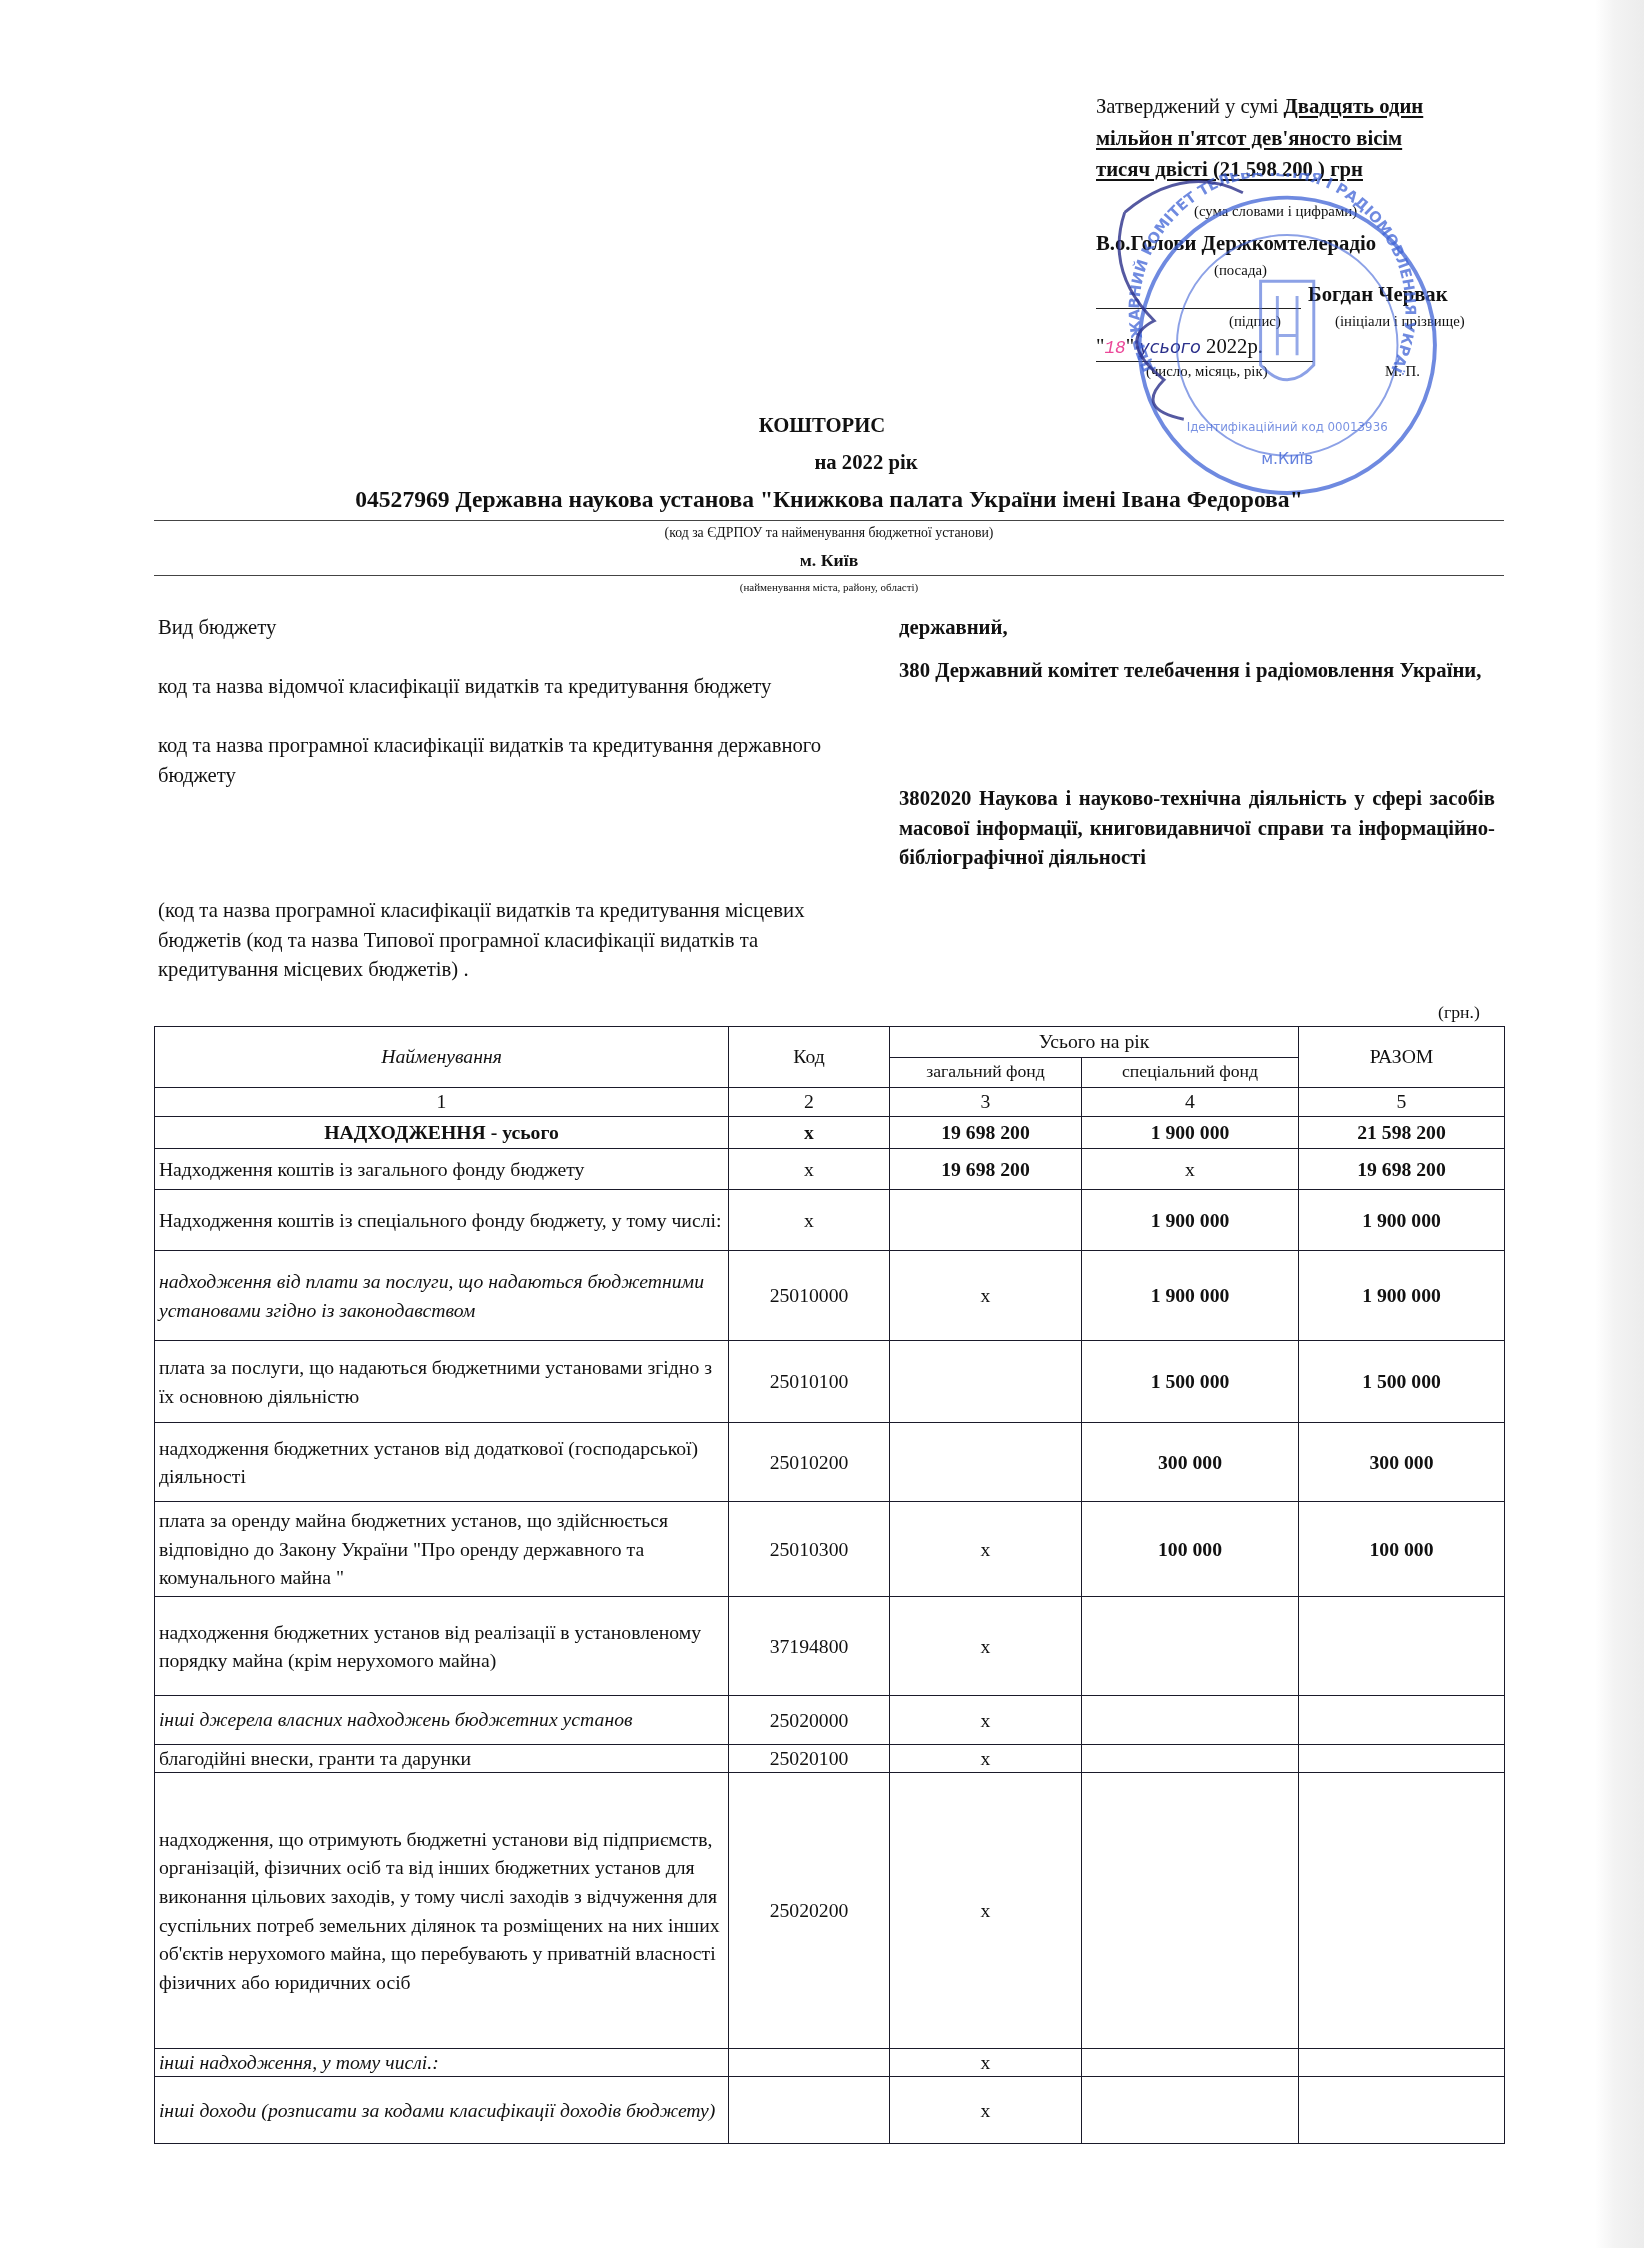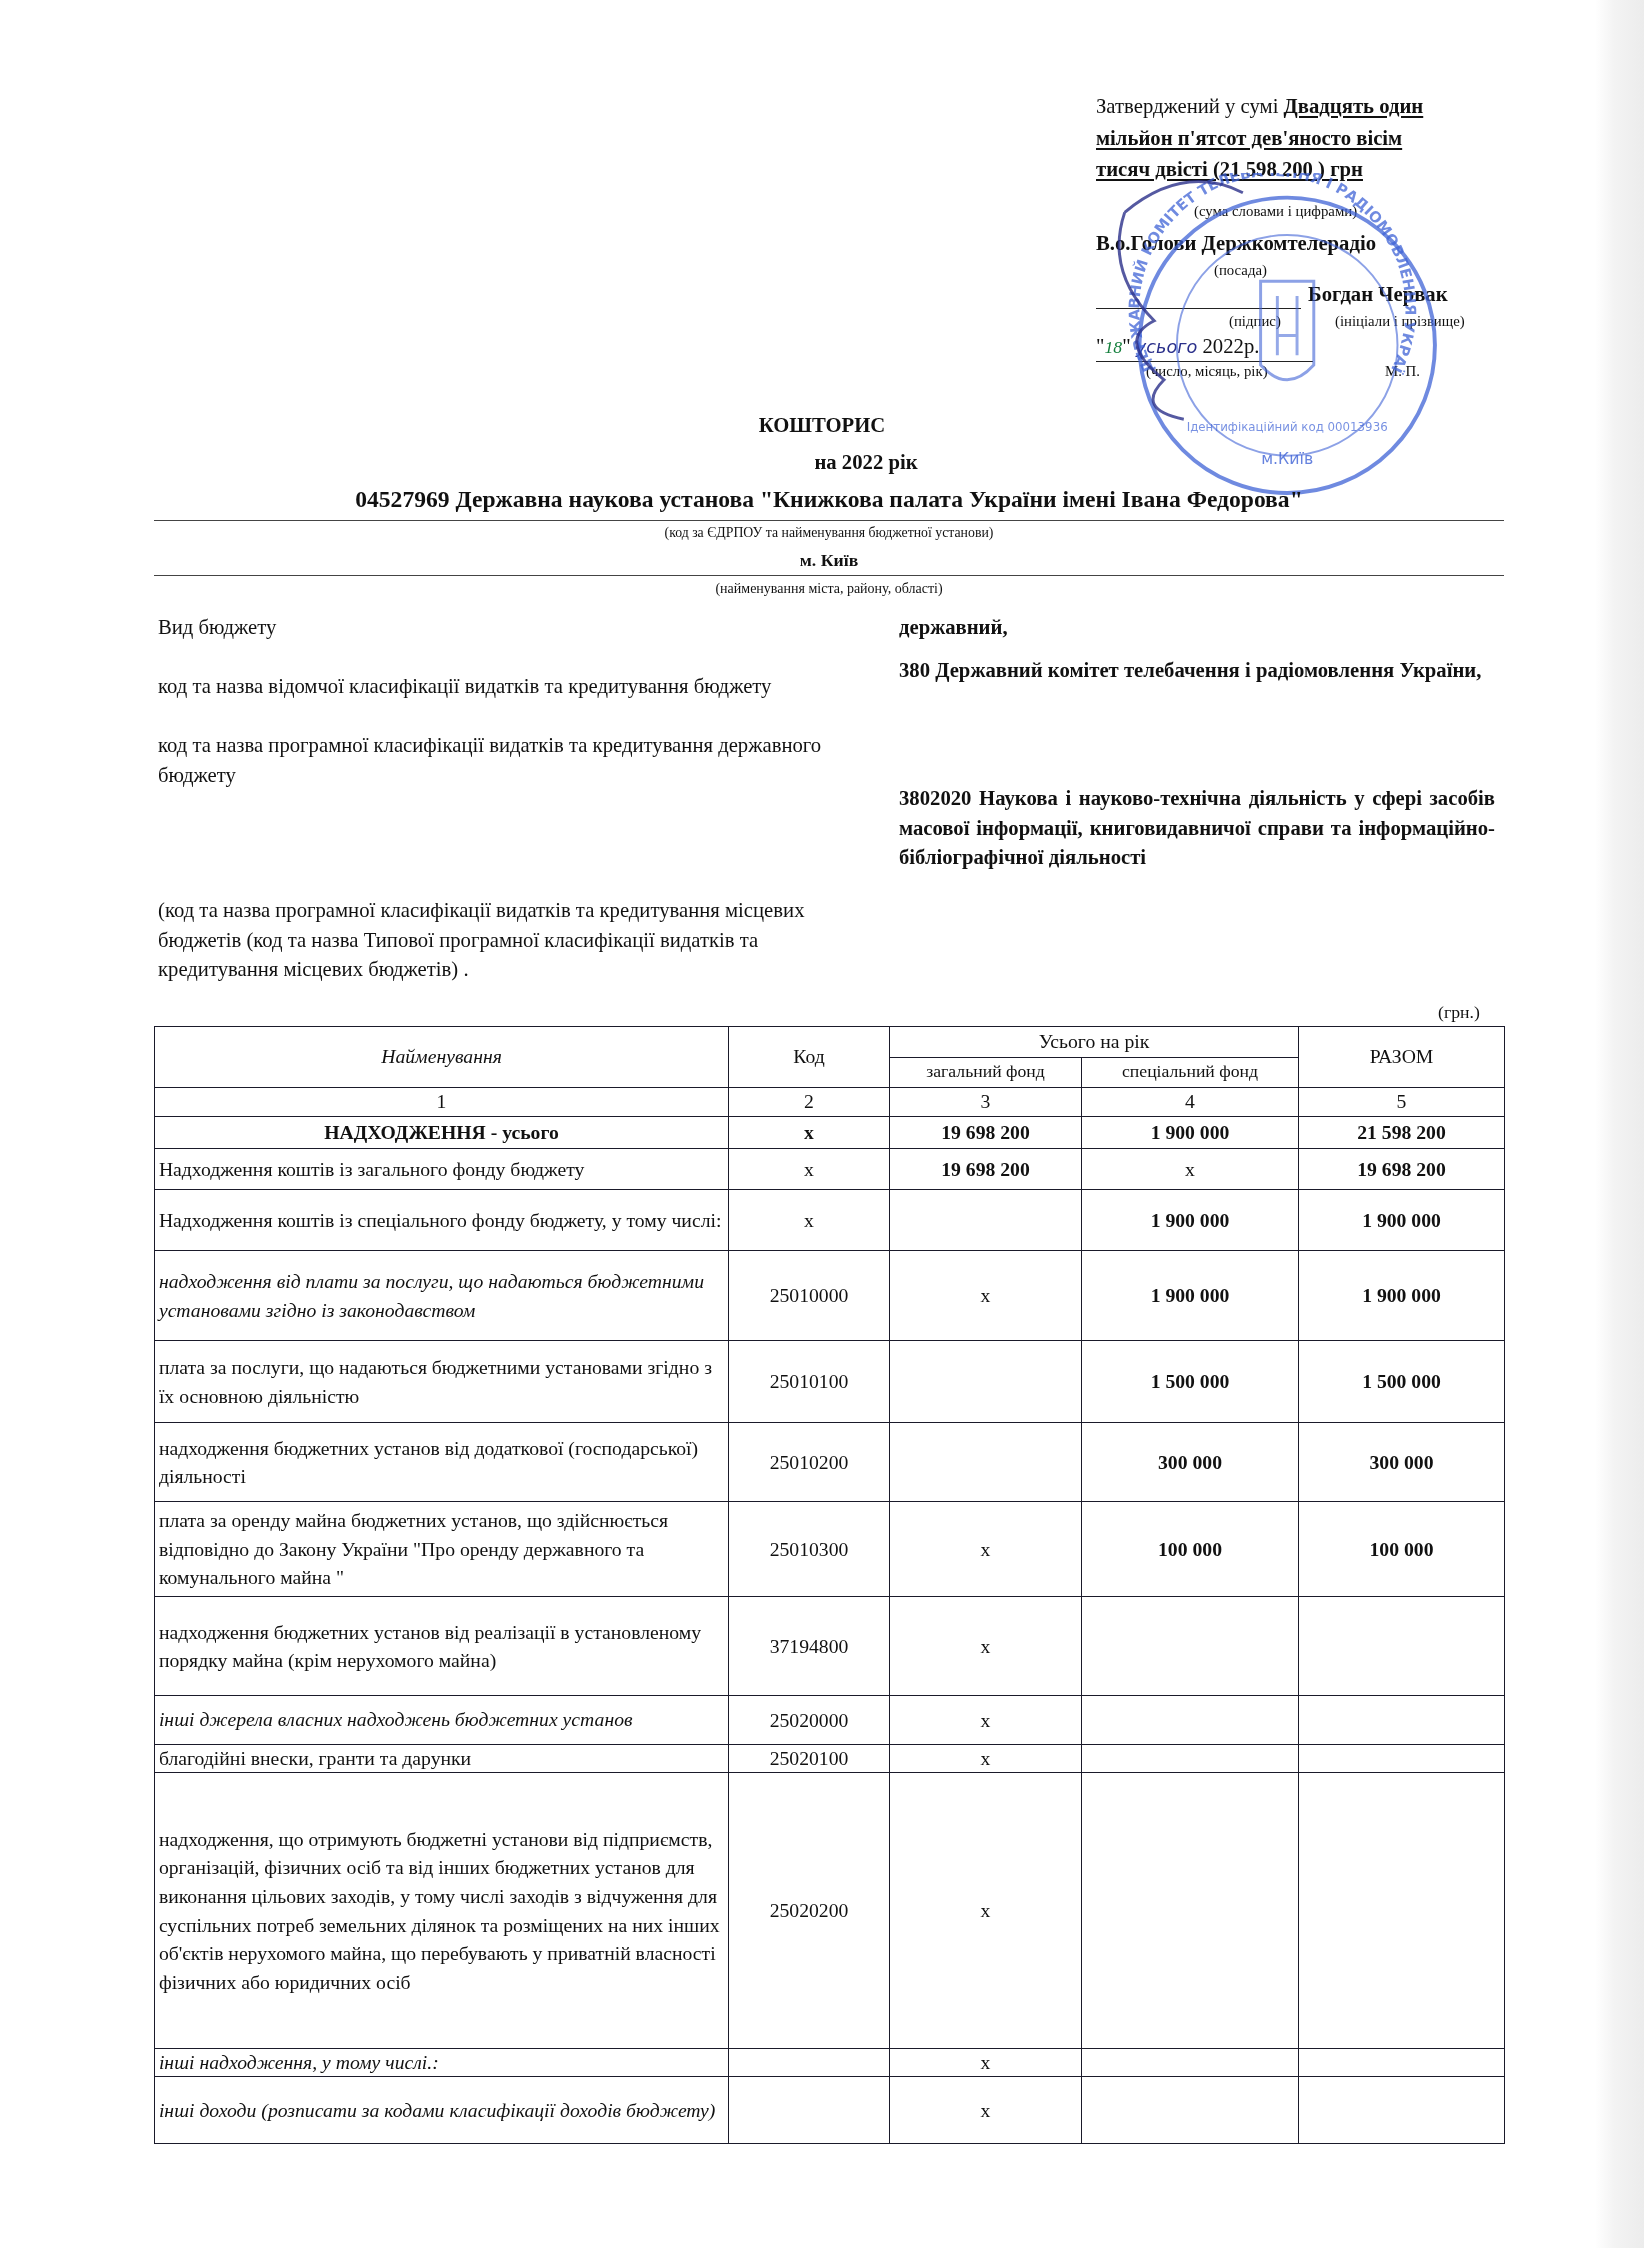--- a/index.html
+++ b/index.html
@@ -45,21 +45,21 @@
 
 <div class="abs cap" style="left:1194px;top:203px;">(сума словами і цифрами)</div>
 <div class="abs bold ul" style="left:1096px;top:232px;font-size:20.7px;">В.о.Голови Держкомтелерадіо</div>
 <div class="abs cap" style="left:1214px;top:262px;">(посада)</div>
 <div class="rule" style="left:1096px;top:308px;width:205px;background:#222;"></div>
 <div class="abs bold ul" style="left:1308px;top:283px;font-size:20.7px;">Богдан Червак</div>
 <div class="abs cap" style="left:1229px;top:313px;">(підпис)</div>
 <div class="abs cap" style="left:1335px;top:313px;">(ініціали і прізвище)</div>
 
 <div class="abs" style="left:1096px;top:335px;font-size:20.7px;">
-  <span>"</span><span style="font-family:Liberation Serif, serif;font-style:italic;color:#15803d;font-size:17.7px;">18</span><span>" </span><span style="font-family:'DejaVu Sans',sans-serif;font-style:italic;color:#2a2f8a;font-size:17.7px;">усього</span><span> </span><span class="ul">2022р.</span>
+  <span>"</span><span style="font-family:Liberation Mono, monospace;font-style:italic;color:#ec4899;font-size:17.7px;">18</span><span>" </span><span style="font-family:'DejaVu Sans',sans-serif;font-style:italic;color:#2a2f8a;font-size:17.7px;">усього</span><span> </span><span class="ul">2022р.</span>
 </div>
 <div class="rule" style="left:1096px;top:361px;width:217px;background:#222;"></div>
 <div class="abs cap" style="left:1146px;top:363px;">(число, місяць, рік)</div>
 <div class="abs cap" style="left:1385px;top:363px;">М. П.</div>
 
 <svg class="stamp" viewBox="0 0 350 330">
   <defs>
     <path id="stampArc" d="M 60 200 A 135 135 0 1 1 300 200"></path>
   </defs>
   <circle cx="195" cy="175" r="150" fill="none" stroke="#3f63d6" stroke-width="4" opacity="0.75"></circle>
@@ -74,21 +74,21 @@
   <path d="M 30 40 Q 90 -10 150 20 M 30 40 Q 10 100 60 150 Q 20 170 70 210 Q 40 240 90 250" fill="none" stroke="#2a2f8a" stroke-width="3" opacity="0.8"></path>
 </svg>
 
 <div class="abs center bold" style="left:0;width:1644px;top:414px;font-size:20.7px;">КОШТОРИС</div>
 <div class="abs center bold" style="left:0;width:1644px;top:451px;font-size:20.7px;padding-left:44px;">на 2022 рік</div>
 <div class="abs center bold" style="left:154px;width:1350px;top:486px;font-size:23.6px;">04527969 Державна наукова установа "Книжкова палата України імені Івана Федорова"</div>
 <div class="rule" style="left:154px;top:520px;width:1350px;"></div>
 <div class="abs center" style="left:154px;width:1350px;top:525px;font-size:13.8px;">(код за ЄДРПОУ та найменування бюджетної установи)</div>
 <div class="abs center bold" style="left:154px;width:1350px;top:550px;font-size:17.7px;">м. Київ</div>
 <div class="rule" style="left:154px;top:575px;width:1350px;"></div>
-<div class="abs center" style="left:154px;width:1350px;top:581px;font-size:14px;">(найменування міста, району, області)</div>
+<div class="abs center" style="left:154px;width:1350px;top:581px;font-size:11px;">(найменування міста, району, області)</div>
 
 <div class="abs meta-left" style="left:158px;top:613px;">Вид бюджету</div>
 <div class="abs meta-right" style="left:899px;top:613px;">державний,</div>
 
 <div class="abs meta-left" style="left:158px;top:672px;width:729px;">код та назва відомчої класифікації видатків та кредитування бюджету</div>
 <div class="abs meta-right" style="left:899px;top:656px;width:596px;">380 Державний  комітет  телебачення і радіомовлення України,</div>
 
 <div class="abs meta-left" style="left:158px;top:731px;width:670px;">код та назва програмної класифікації видатків та кредитування державного бюджету</div>
 <div class="abs meta-right" style="left:899px;top:784px;width:596px;">3802020 Наукова і науково-технічна діяльність у сфері засобів масової інформації, книговидавничої справи та інформаційно-бібліографічної діяльності</div>
 

